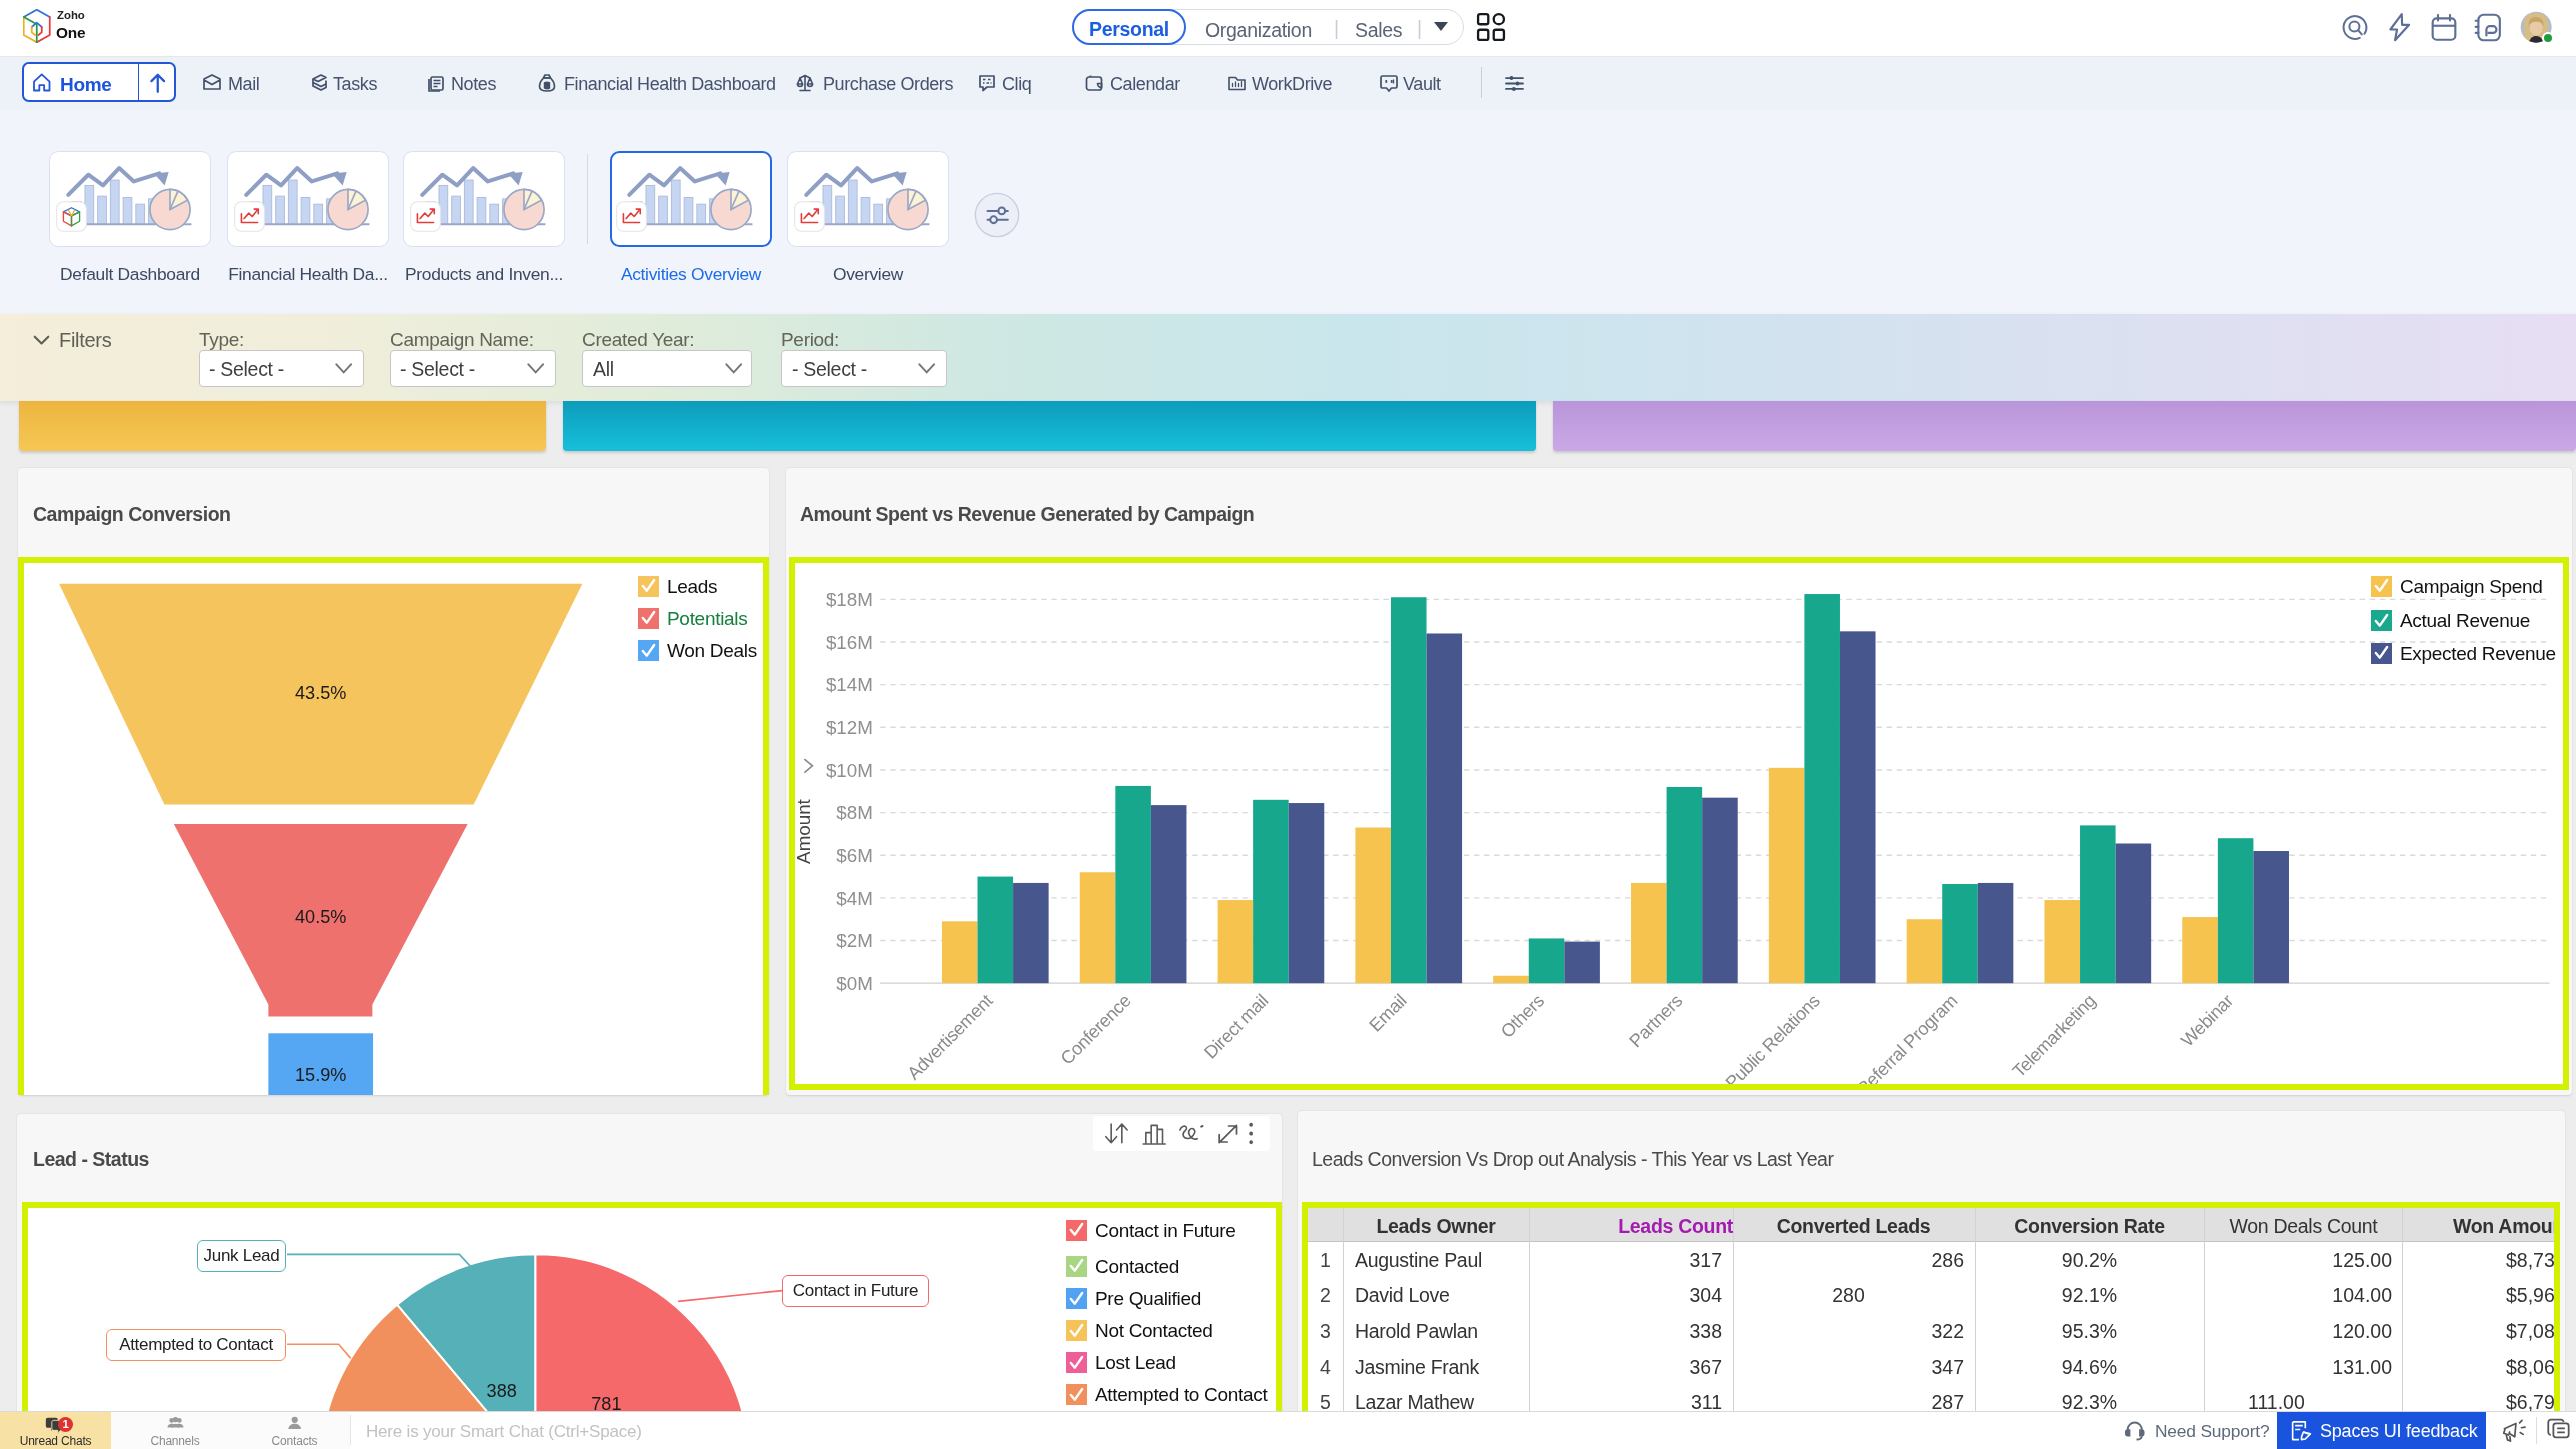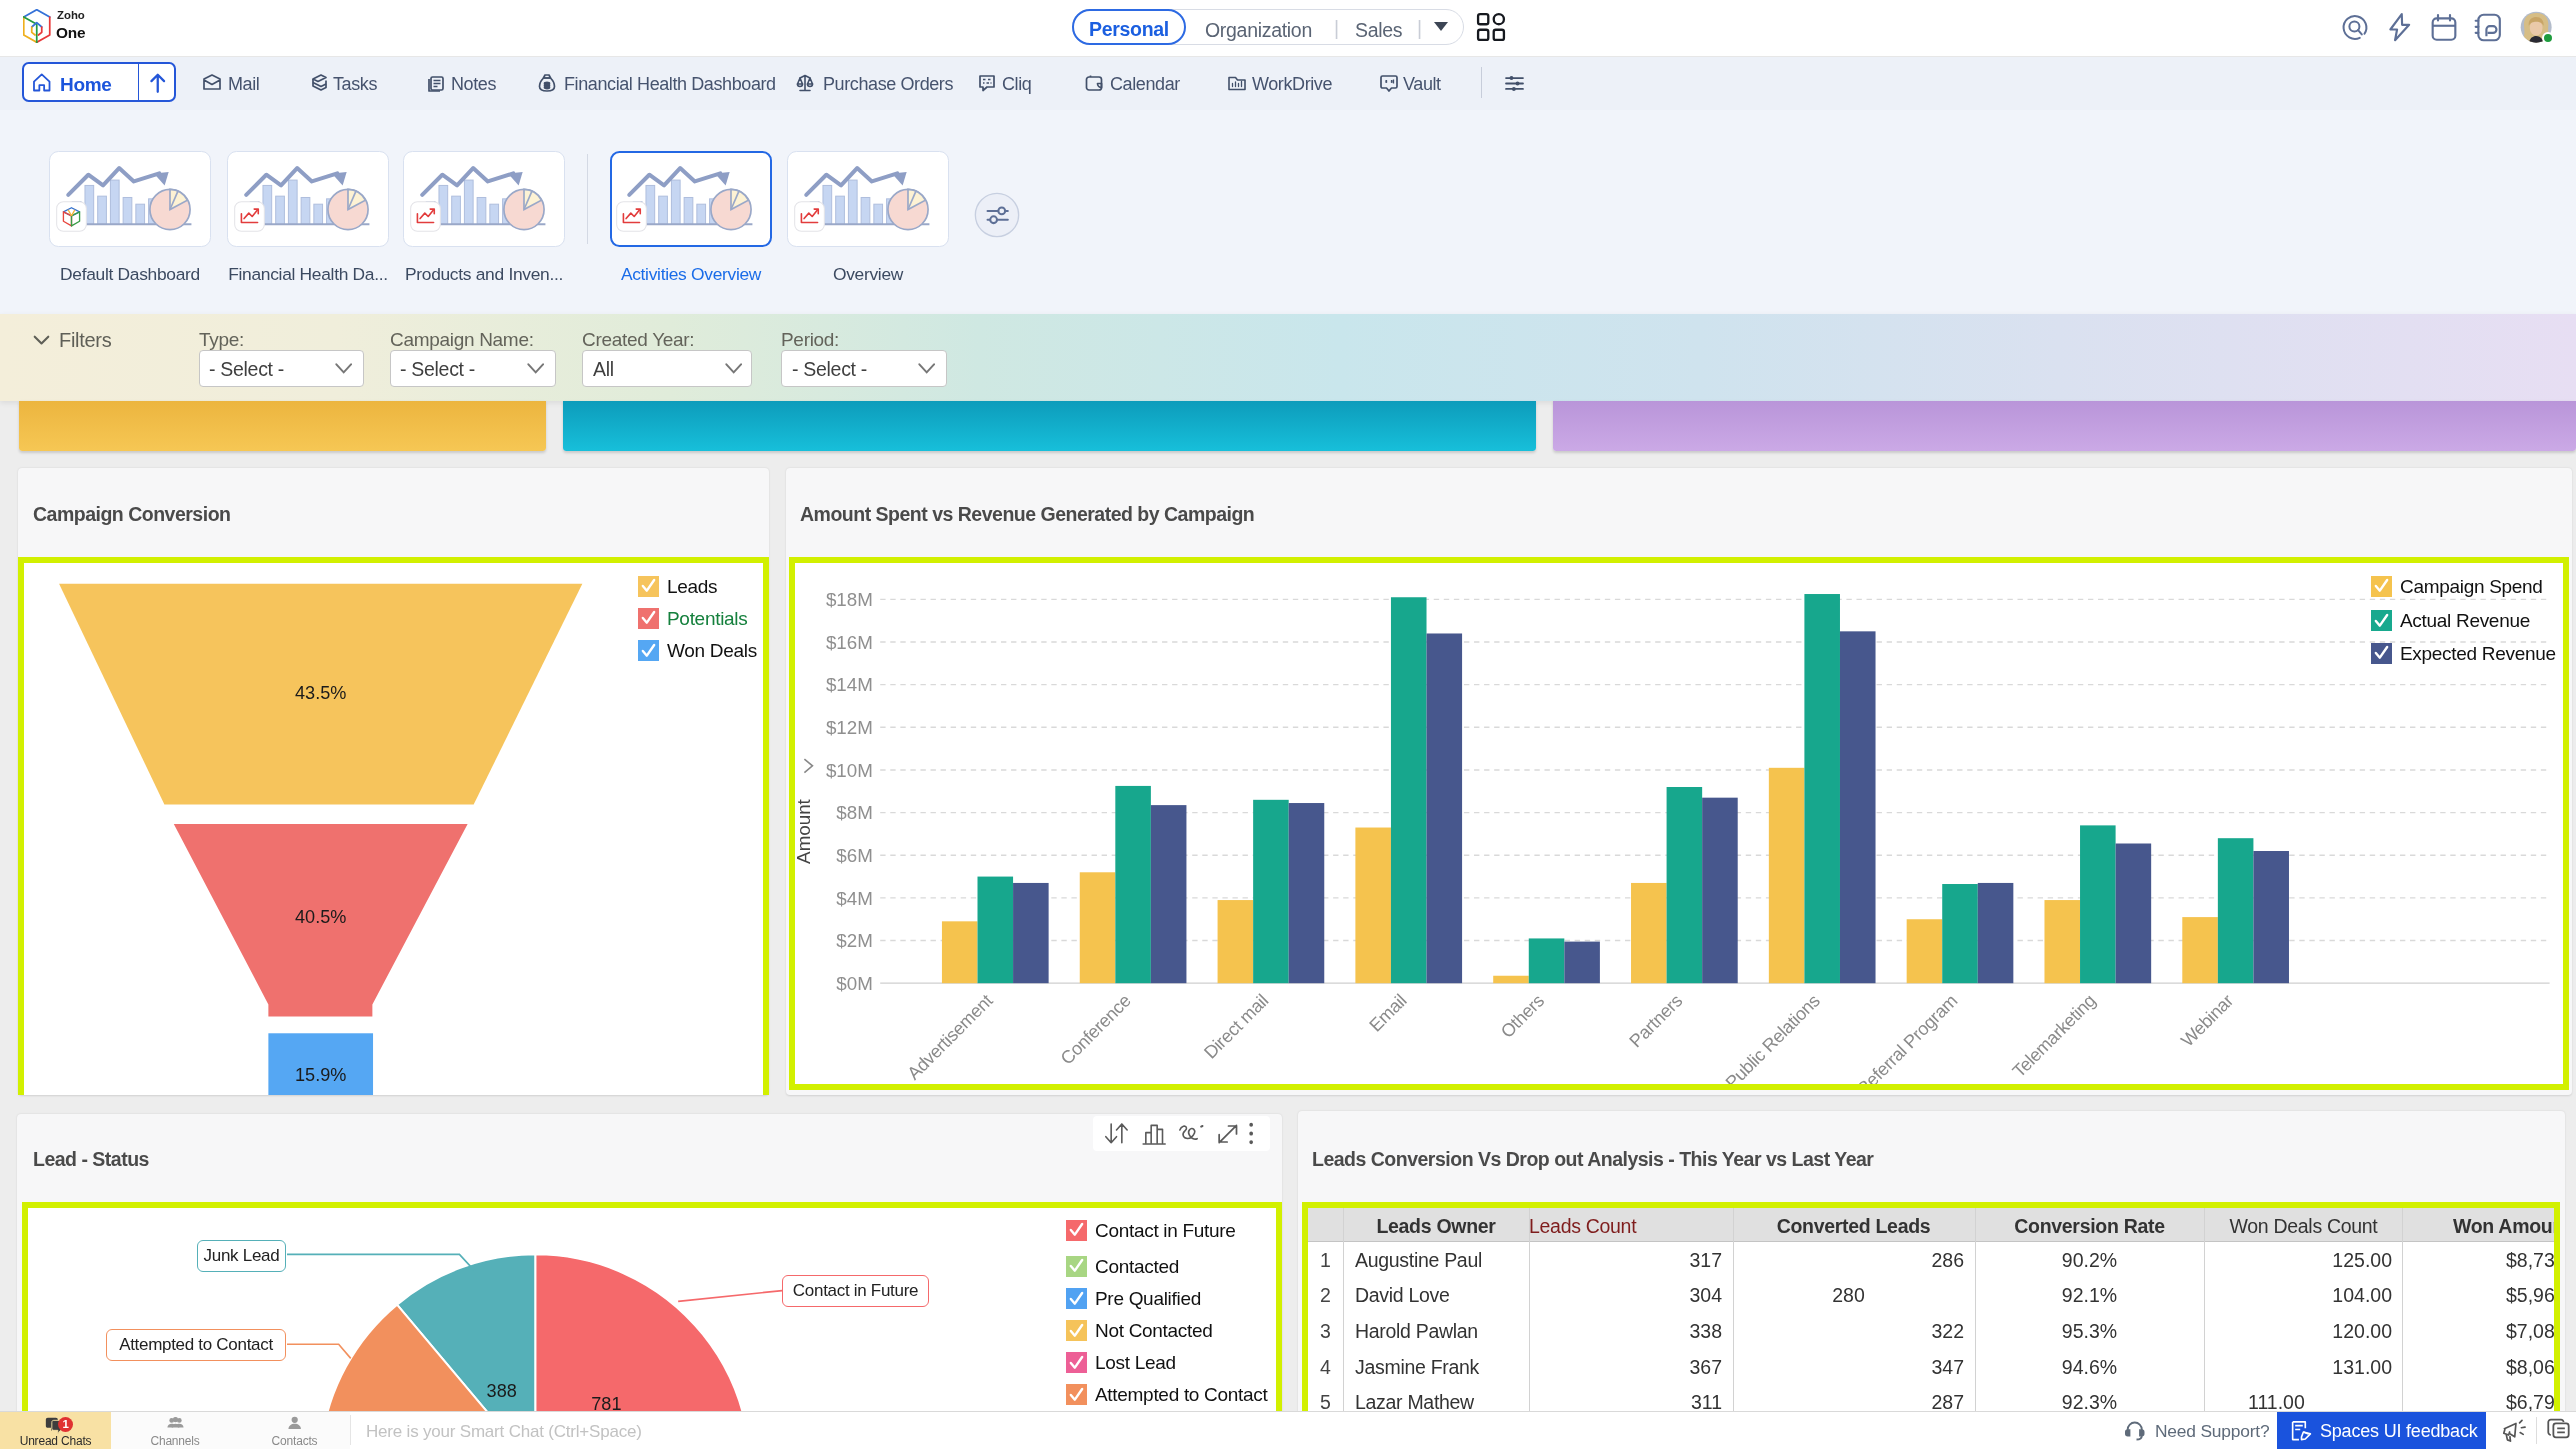--- a/index.html
+++ b/index.html
@@ -525,26 +525,26 @@
 <svg class="abs" style="left:1068px;top:1355px" width="17" height="16" viewBox="0 0 25 24">
     <path d="M4 12l6 7L21 3" fill="none" stroke="#fff" stroke-width="3.6" stroke-linecap="round" stroke-linejoin="round"></path>
   </svg>
 <div class="abs" style="left:1095px;top:1352px;font-size:19px;color:#111;letter-spacing:-0.3px;white-space:nowrap">Lost Lead</div>
 <div class="abs" style="left:1066px;top:1384px;width:21px;height:21px;background:#f2905d"></div>
 <svg class="abs" style="left:1068px;top:1387px" width="17" height="16" viewBox="0 0 25 24">
     <path d="M4 12l6 7L21 3" fill="none" stroke="#fff" stroke-width="3.6" stroke-linecap="round" stroke-linejoin="round"></path>
   </svg>
 <div class="abs" style="left:1095px;top:1384px;font-size:19px;color:#111;letter-spacing:-0.3px;white-space:nowrap">Attempted to Contact</div>
 <div class="abs" style="left:1298px;top:1111px;width:1267px;height:338px;background:#f7f7f8;border-radius:4px 4px 0 0;box-shadow:0 0.7px 2px rgba(0,0,0,.12)"></div>
-<div class="abs" style="left:1312px;top:1148px;font-size:19.5px;font-weight:bold;color:#4a4a4a;letter-spacing:-0.5px">Leads Conversion Vs Drop out Analysis - This Year vs Last Year</div>
+<div class="abs" style="left:1312px;top:1148px;font-size:19.5px;font-weight:normal;color:#4a4a4a;letter-spacing:-0.5px">Leads Conversion Vs Drop out Analysis - This Year vs Last Year</div>
 <div class="abs" style="left:1302px;top:1202px;width:1258px;height:247px;background:#fff;border-left:6px solid #d2f000;border-right:6px solid #d2f000;border-top:6px solid #d2f000"></div>
 <div class="abs" style="left:1308px;top:1208px;width:1246px;height:241px;overflow:hidden">
 <div class="abs" style="left:0;top:0;width:1246px;height:34px;background:#e0e0e0;border-bottom:1.3px solid #c4c4c4"></div>
 <div class="abs" style="left:35px;top:7.4px;width:186px;text-align:center;font-size:19.5px;font-weight:bold;color:#333;white-space:nowrap;letter-spacing:-0.3px">Leads Owner</div>
-<div class="abs" style="left:221px;top:7.4px;width:204px;text-align:left;font-size:19.5px;font-weight:normal;color:#7f1d1d;white-space:nowrap;letter-spacing:-0.3px">Leads Count</div>
+<div class="abs" style="left:221px;top:7.4px;width:204px;text-align:right;font-size:19.5px;font-weight:bold;color:#a21caf;white-space:nowrap;letter-spacing:-0.3px">Leads Count</div>
 <div class="abs" style="left:425px;top:7.4px;width:241px;text-align:center;font-size:19.5px;font-weight:bold;color:#333;white-space:nowrap;letter-spacing:-0.3px">Converted Leads</div>
 <div class="abs" style="left:667px;top:7.4px;width:229px;text-align:center;font-size:19.5px;font-weight:bold;color:#333;white-space:nowrap;letter-spacing:-0.3px">Conversion Rate</div>
 <div class="abs" style="left:896px;top:7.4px;width:199px;text-align:center;font-size:19.5px;font-weight:normal;color:#333;white-space:nowrap;letter-spacing:-0.3px">Won Deals Count</div>
 <div class="abs" style="left:1145px;top:7.4px;width:201px;font-size:19.5px;font-weight:bold;color:#333;white-space:nowrap;letter-spacing:-0.3px">Won Amount</div>
 <div class="abs" style="left:0;top:41px;width:35px;text-align:center;font-size:19.5px;color:#444">1</div>
 <div class="abs" style="left:47px;top:41px;font-size:19.5px;color:#333;letter-spacing:-0.3px">Augustine Paul</div>
 <div class="abs" style="left:221px;top:41px;width:193px;text-align:right;font-size:19.5px;color:#333">317</div>
 <div class="abs" style="left:425px;top:41px;width:231px;text-align:right;font-size:19.5px;color:#333">286</div>
 <div class="abs" style="left:667px;top:41px;width:229px;text-align:center;font-size:19.5px;color:#333">90.2%</div>
 <div class="abs" style="left:896px;top:41px;width:188px;text-align:right;font-size:19.5px;color:#333">125.00</div>

